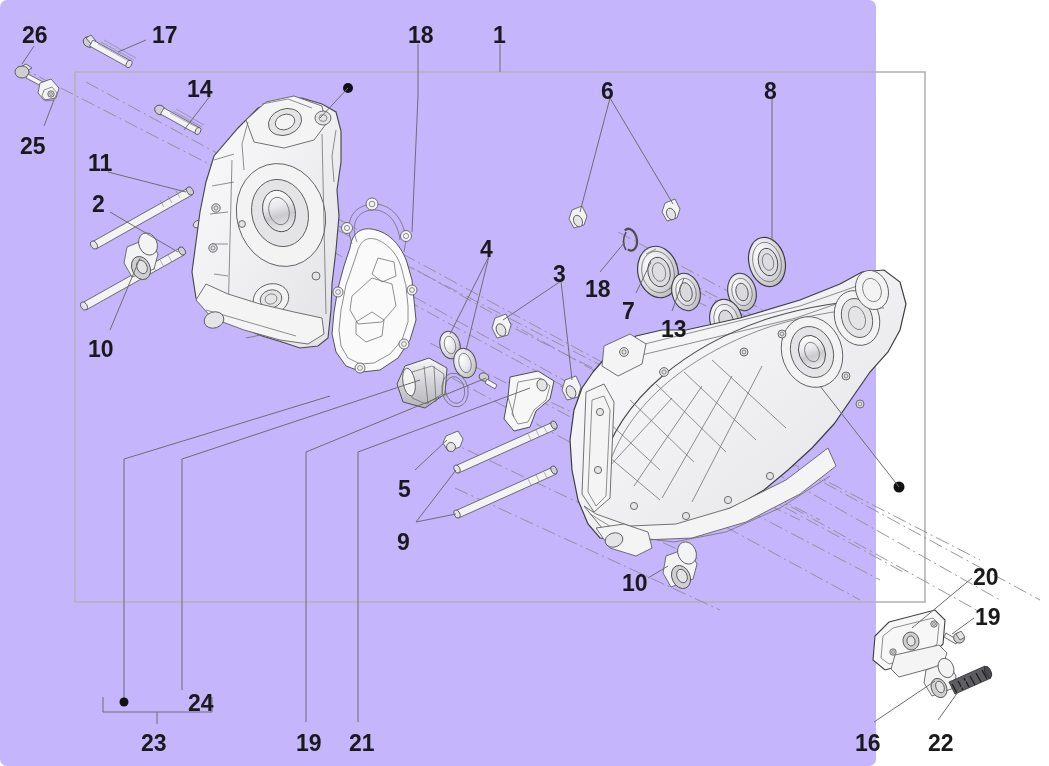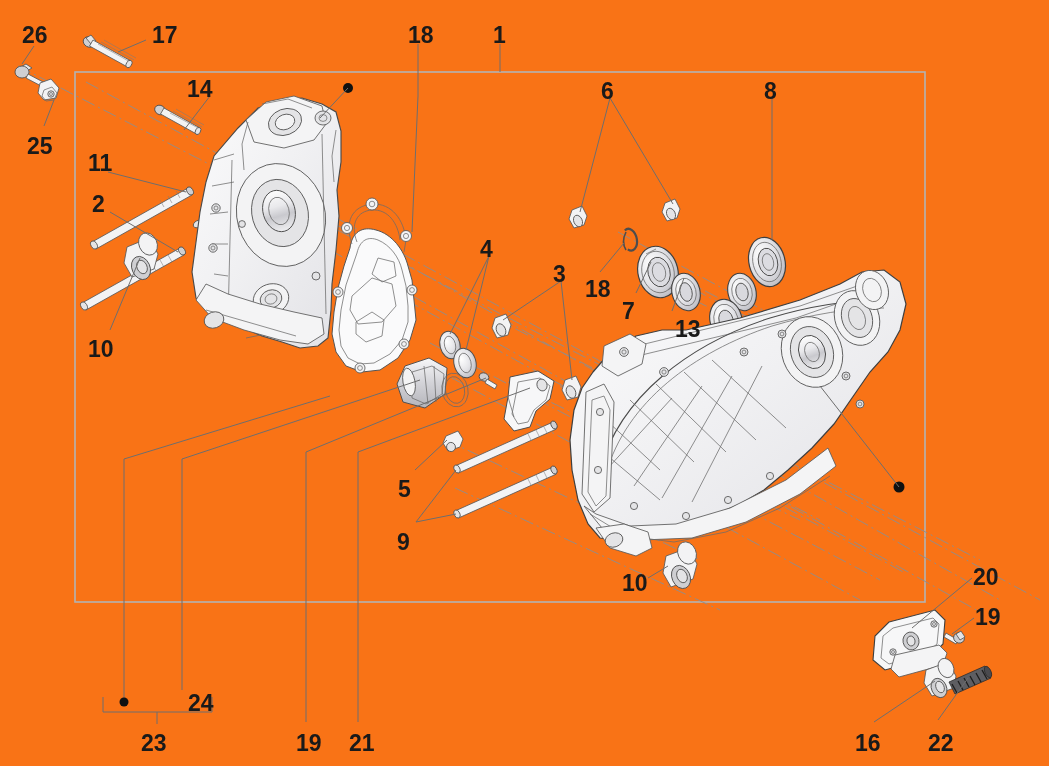--- a/index.html
+++ b/index.html
@@ -1,21 +1,21 @@
 <!DOCTYPE html>
 <html><head>
 <meta charset="utf-8">
 <title>Crankcase Exploded Parts Diagram</title>
 <style>
   html,body{margin:0;padding:0;background:#ffffff;}
   body{
     font-family:"Liberation Sans","DejaVu Sans",sans-serif;
     width:1049px;height:766px;overflow:hidden;position:relative;
   }
-  #sheet{position:absolute;left:0;top:0;width:1049px;height:766px;background:#f97316;}
+  #sheet{position:absolute;left:0;top:0;width:876px;height:766px;background:#c4b5fd;border-radius:7px;}
   svg.layer{position:absolute;left:0;top:0;width:1049px;height:766px;}
   .lbl{
     position:absolute;
     font-family:"Liberation Sans","DejaVu Sans",sans-serif;
     font-size:23px;font-weight:700;color:#1a1a1a;
     line-height:1;white-space:nowrap;letter-spacing:0px;
     user-select:none;
   }
   
   .lead{stroke:#6e6e6e;stroke-width:1;fill:none;}
@@ -499,26 +499,26 @@
   </svg>
 
   <div>
     <span class="lbl" style="left:22px;top:24px;">26</span>
     <span class="lbl" style="left:152px;top:24px;">17</span>
     <span class="lbl" style="left:408px;top:24px;">18</span>
     <span class="lbl" style="left:493px;top:24px;">1</span>
     <span class="lbl" style="left:601px;top:80px;">6</span>
     <span class="lbl" style="left:764px;top:80px;">8</span>
     <span class="lbl" style="left:187px;top:78px;">14</span>
-    <span class="lbl" style="left:27px;top:135px;text-align:center;">25</span>
+    <span class="lbl" style="left:20px;top:135px;text-align:center;">25</span>
     <span class="lbl" style="left:88px;top:152px;">11</span>
     <span class="lbl" style="left:92px;top:193px;">2</span>
     <span class="lbl" style="left:585px;top:278px;">18</span>
     <span class="lbl" style="left:622px;top:300px;">7</span>
-    <span class="lbl" style="left:675px;top:318px;">13</span>
+    <span class="lbl" style="left:661px;top:318px;">13</span>
     <span class="lbl" style="left:480px;top:238px;">4</span>
     <span class="lbl" style="left:553px;top:263px;">3</span>
     <span class="lbl" style="left:88px;top:338px;">10</span>
     <span class="lbl" style="left:398px;top:478px;">5</span>
     <span class="lbl" style="left:397px;top:531px;">9</span>
     <span class="lbl" style="left:622px;top:572px;">10</span>
     <span class="lbl" style="left:973px;top:566px;">20</span>
     <span class="lbl" style="left:975px;top:606px;">19</span>
     <span class="lbl" style="left:855px;top:732px;">16</span>
     <span class="lbl" style="left:928px;top:732px;">22</span>

